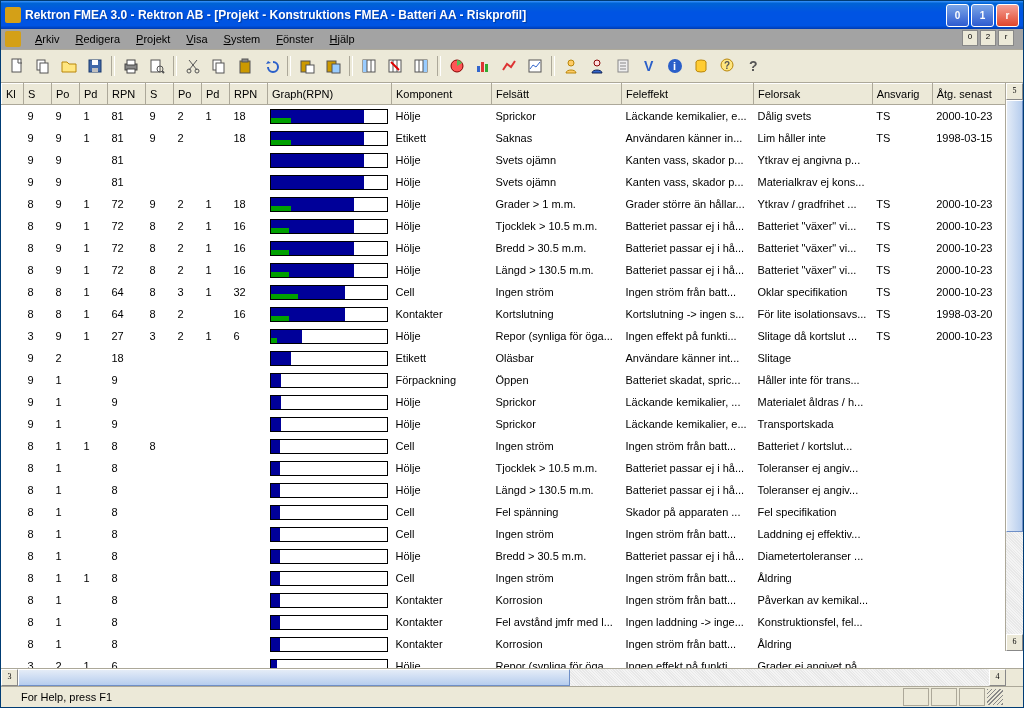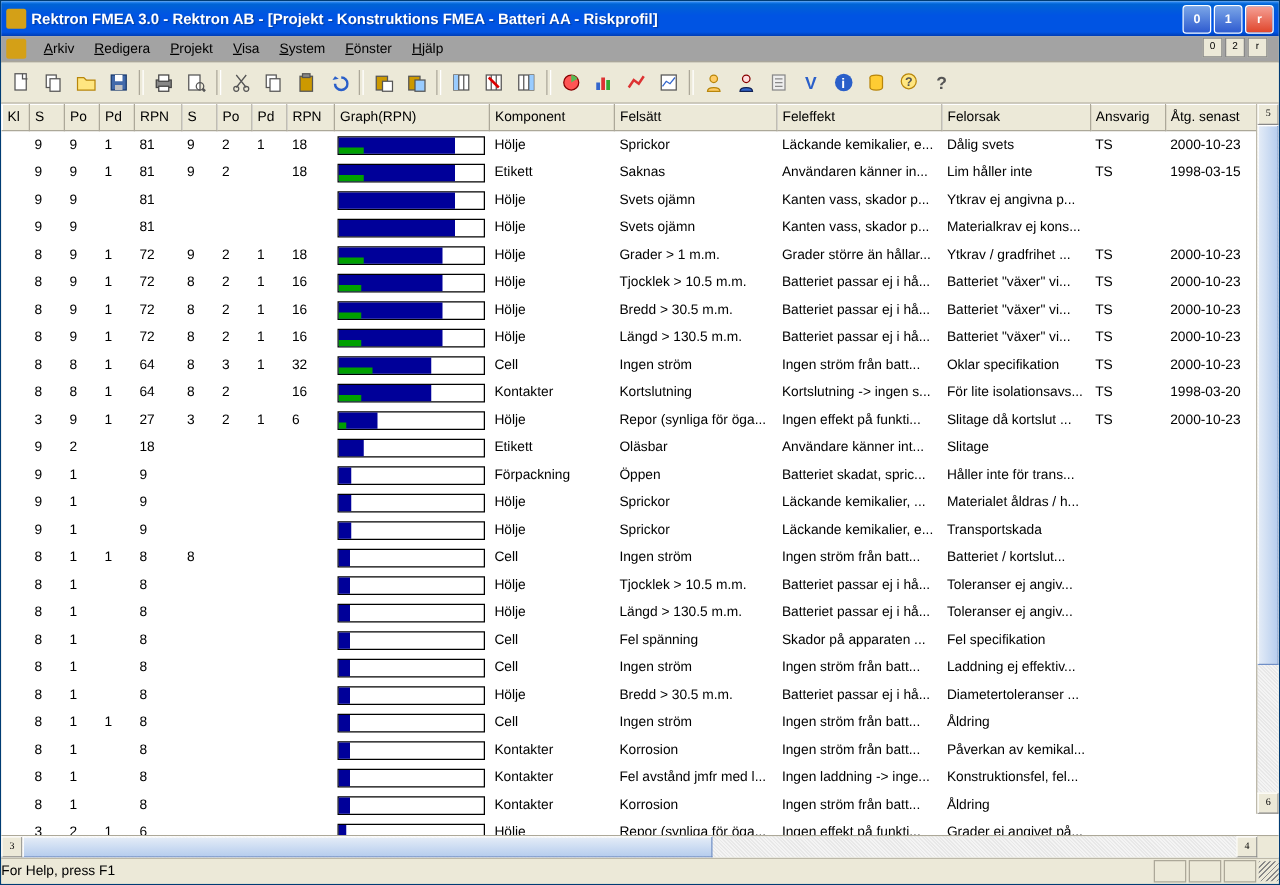--- a/index.html
+++ b/index.html
@@ -33,21 +33,21 @@
 .bar-blue{position:absolute;top:0;left:0;height:100%;background:#000099}
 .bar-green{position:absolute;top:0;left:0;height:5px;top:8px;background:#00a000}
 .hscroll{height:17px;background:#ece9d8;display:flex;border-top:1px solid #aca899}
 .hs-btn{width:17px;height:17px;background:#ece9d8;border:1px solid #fff;border-right-color:#888;border-bottom-color:#888;box-sizing:border-box;font-family:Marlett;font-size:8px;text-align:center;line-height:14px}
 .hs-track{flex:1;background:repeating-linear-gradient(45deg,#e8e8e8,#e8e8e8 1px,#f4f4f4 1px,#f4f4f4 2px);position:relative}
 .hs-thumb{position:absolute;left:0;top:0;height:15px;width:550px;background:#cdd9ef;border:1px solid #fff;border-right-color:#6f8fc7;border-bottom-color:#6f8fc7;background:linear-gradient(to bottom,#e4ecf7,#b6cdee)}
 .vscroll{position:absolute;right:0;top:0;width:17px;height:calc(100% - 17px);background:#ece9d8;border-left:1px solid #aca899}
 .vs-btn{width:17px;height:17px;background:#ece9d8;border:1px solid #fff;border-right-color:#888;border-bottom-color:#888;box-sizing:border-box;font-family:Marlett;font-size:8px;text-align:center;line-height:14px}
 .vs-track{position:absolute;top:17px;bottom:17px;left:0;right:0;background:repeating-linear-gradient(45deg,#e8e8e8,#e8e8e8 1px,#f4f4f4 1px,#f4f4f4 2px)}
 .vs-thumb{position:absolute;left:0;top:0;height:430px;width:15px;background:linear-gradient(to right,#e4ecf7,#b6cdee);border:1px solid #fff;border-right-color:#6f8fc7;border-bottom-color:#6f8fc7}
-.statusbar{height:20px;background:#ece9d8;border-top:1px solid #aca899;display:flex;align-items:center;padding:0 0;font-size:11px}
+.statusbar{height:20px;background:#ece9d8;border-top:1px solid #aca899;display:flex;align-items:center;padding:0 20px;font-size:11px}
 .statusbar .pane{border:1px solid #aca899;height:16px;margin-left:2px}
 .statusbar .pane.p1{width:24px}.statusbar .pane.p2{width:24px}.statusbar .pane.p3{width:24px}
 .statusbar .grip{width:16px;height:16px;margin-left:2px;background:repeating-linear-gradient(135deg,#888,#888 1px,transparent 1px,transparent 3px)}
 .st-text{flex:1}
 .grid-body-row td{border-right:0}
 </style>
 </head>
 <body>
 
 <div class="window">

